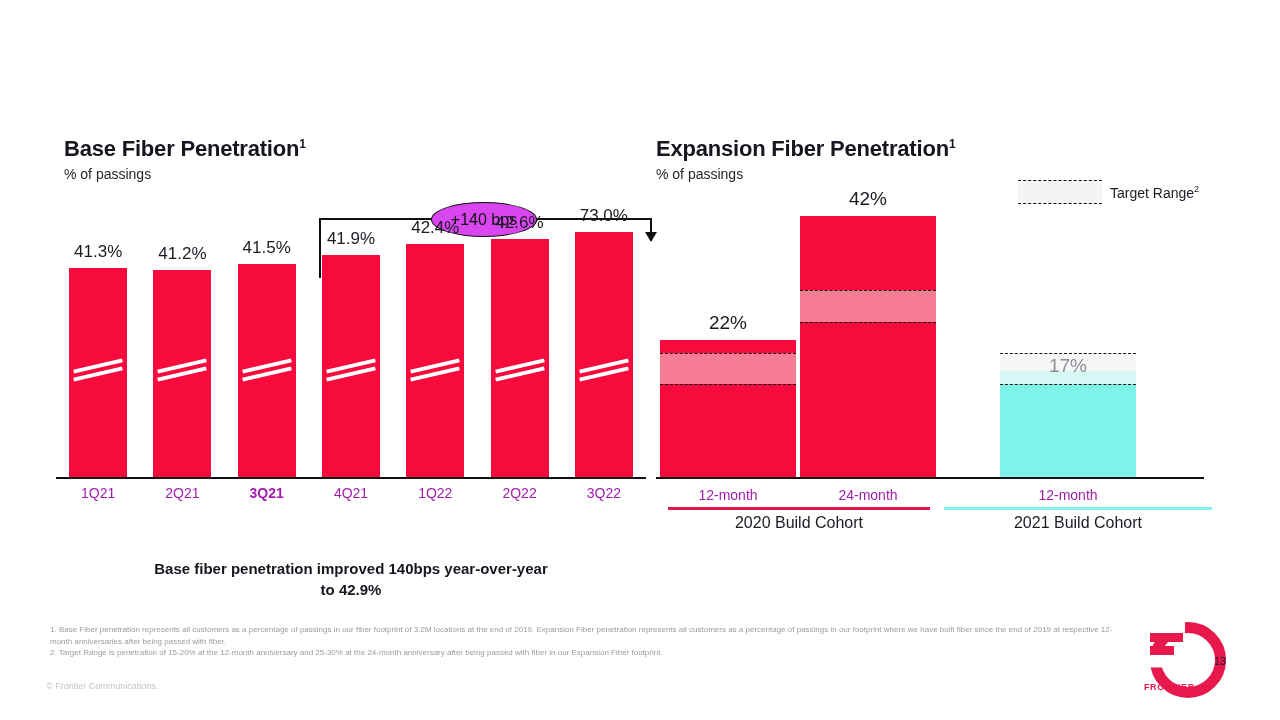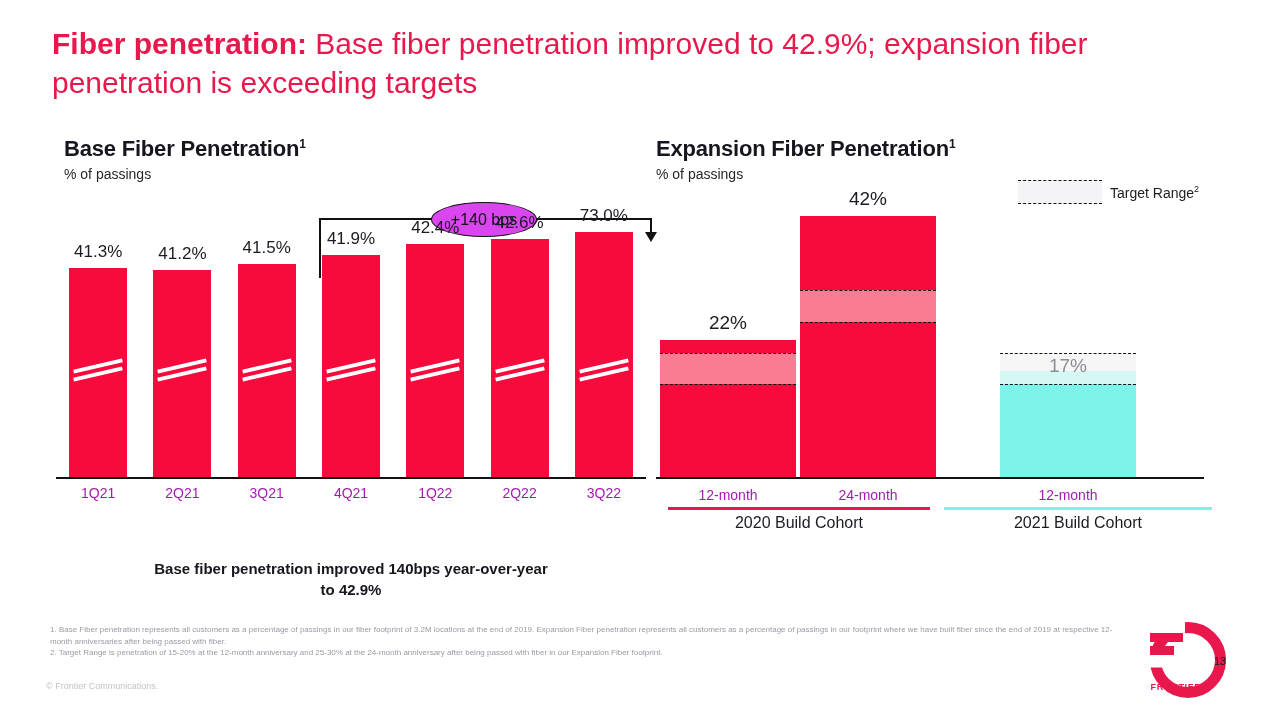--- a/index.html
+++ b/index.html
@@ -76,32 +76,29 @@
   .copyright{position:absolute;left:46px;top:681px;font-size:9px;color:#c2c2c9;}
 
   
   .logo{position:absolute;left:1140px;top:620px;width:72px;height:84px;}
   .logo .ring{
     position:absolute;left:10px;top:2px;width:54px;height:54px;
     border:11px solid #E8184C;border-radius:50%;
     clip-path:polygon(0 0,46% 0,46% 24%,0 24%,0 36%,40% 36%,40% 60%,0 60%,0 100%,100% 100%,100% 0);
   }
   .logo .b1{position:absolute;background:#E8184C;}
-  .logo .word{position:absolute;left:4px;top:62px;width:64px;text-align:center;
+  .logo .word{position:absolute;left:4px;top:62px;width:64px;
     font-size:9px;font-weight:bold;color:#E8184C;letter-spacing:0.6px;}
   .pagenum{position:absolute;left:1214px;top:655px;font-size:11px;color:#1b1b24;}
 </style>
 </head>
 <body>
 
 <div class="slide">
 
-  <div class="title">
-    <span class="lead">Fiber penetration:</span><span> Base fiber penetration improved to 42.9%; expansion fiber penetration is exceeding targets</span>
-  </div>
 
   <div class="panel-head" style="left:64px;top:136px;">
     <div class="h"><span>Base Fiber Penetration</span><sup>1</sup></div>
     <div class="sub">% of passings</div>
   </div>
 
   <div class="chart" id="left-chart" style="left:56px;top:190px;width:590px;height:320px;">
 
     <div class="callout-line" style="left:263px;top:28px;width:1.6px;height:60px;"></div>
     <div class="callout-line" style="left:263px;top:28px;width:333px;height:1.6px;"></div>
@@ -153,21 +150,21 @@
           <i class="a"></i>
           <i class="b"></i>
         </div>
         <div class="vlab" style="left: 502.857px; top: 16.3488px; width: 90px;">73.0%</div>
       </div>
 
     <div class="axis" style="left:0px;top:287px;width:590px;"></div>
     <div id="left-xlabels">
         <div class="xlab" style="left: -2.85714px; top: 295px; width: 90px;">1Q21</div>
         <div class="xlab" style="left: 81.4286px; top: 295px; width: 90px;">2Q21</div>
-        <div class="xlab" style="left: 165.714px; top: 295px; width: 90px;">3Q21</div>
+        <div class="xlab" style="left: 165.714px; top: 295px; width: 90px; font-weight: bold;">3Q21</div>
         <div class="xlab" style="left: 250px; top: 295px; width: 90px;">4Q21</div>
         <div class="xlab" style="left: 334.286px; top: 295px; width: 90px;">1Q22</div>
         <div class="xlab" style="left: 418.571px; top: 295px; width: 90px;">2Q22</div>
         <div class="xlab" style="left: 502.857px; top: 295px; width: 90px;">3Q22</div>
       </div>
   </div>
 
   <div class="caption" style="left:56px;top:558px;width:590px;">
     <div>Base fiber penetration improved 140bps year-over-year</div>
     <div>to 42.9%</div>

